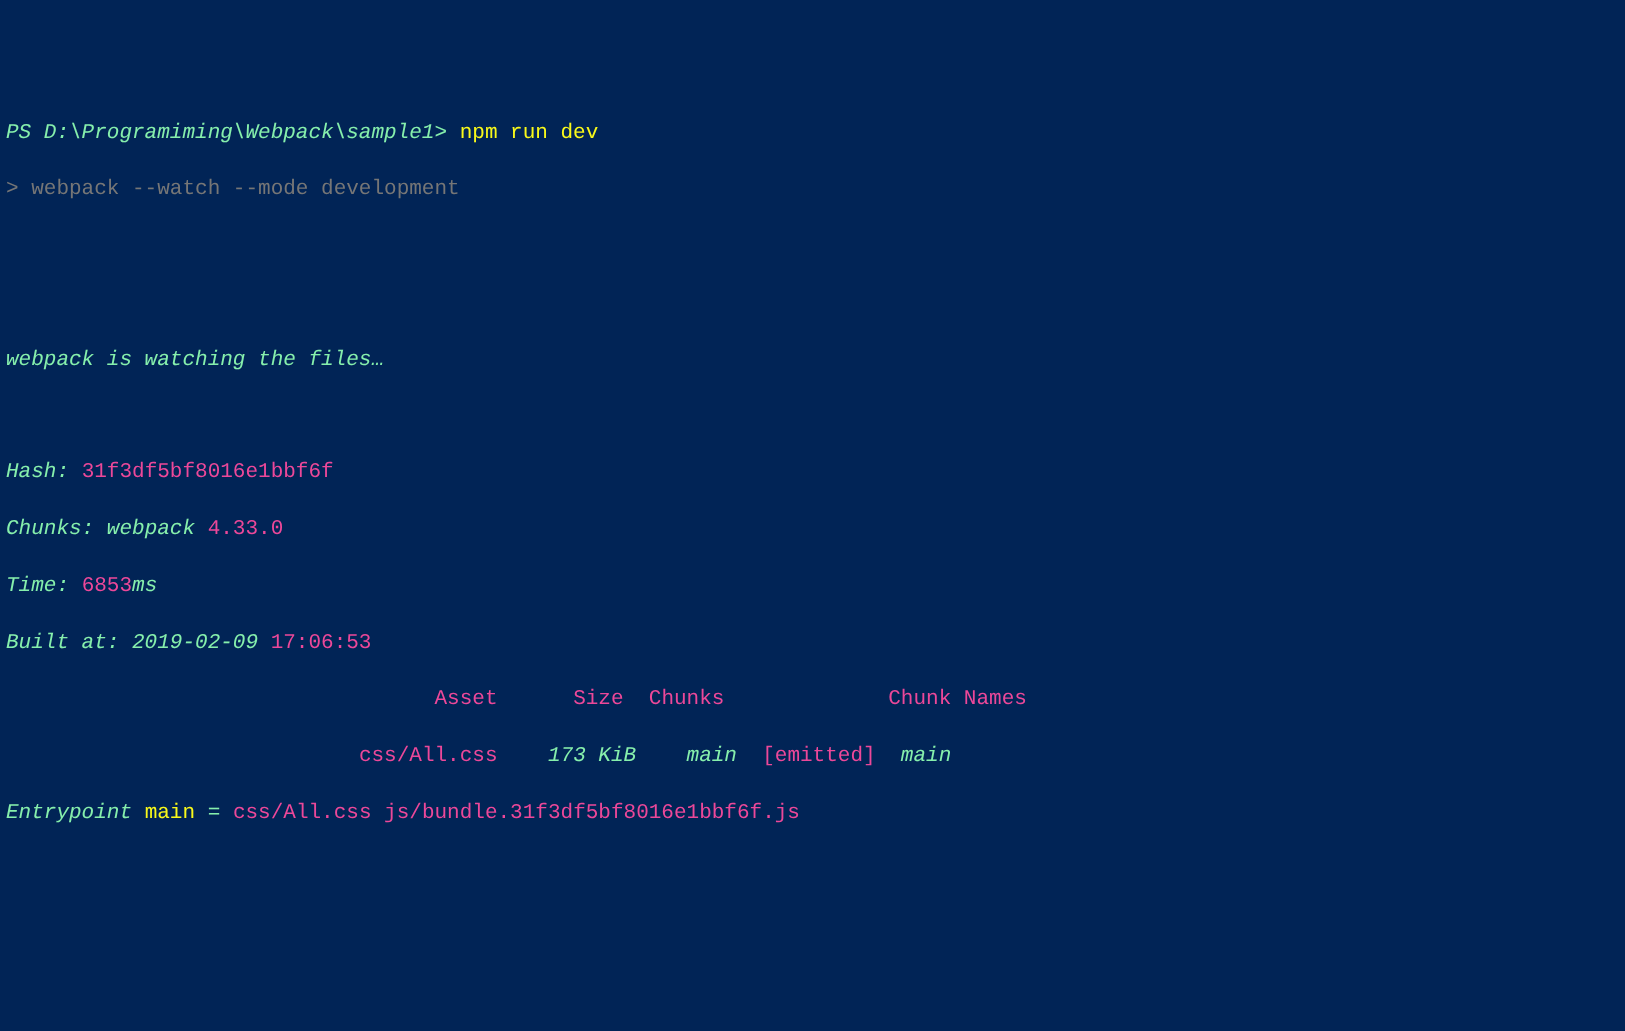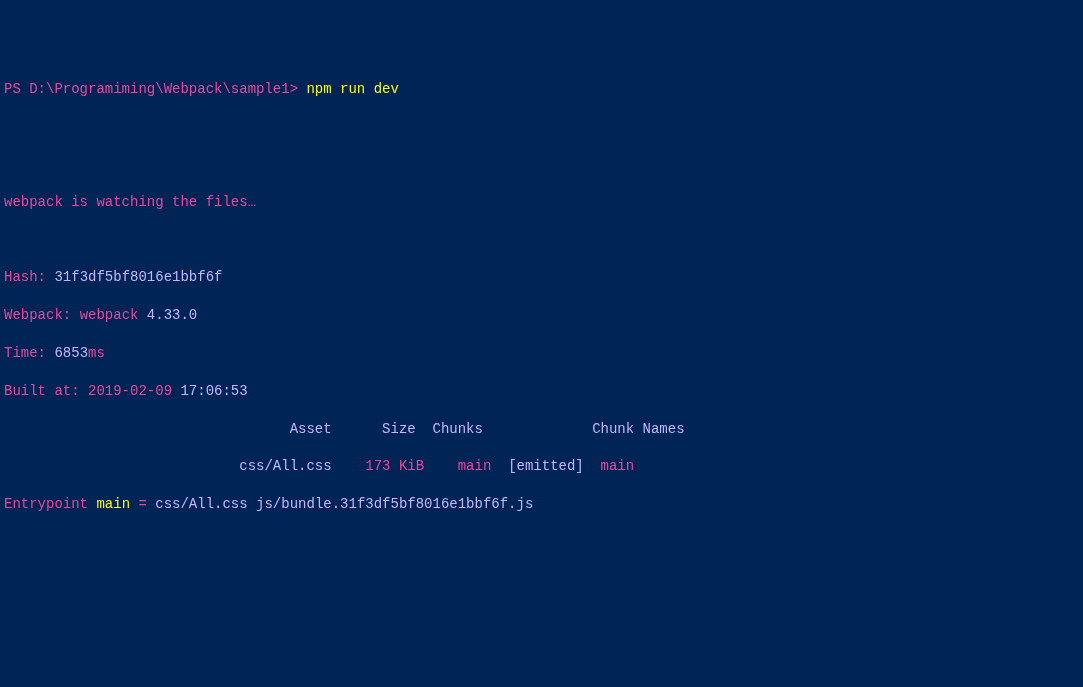--- a/index.html
+++ b/index.html
@@ -9,37 +9,38 @@
     font-family: 'Consolas', 'Courier New', monospace;
     font-size: 14px;
     line-height: 1.35;
     padding: 4px;
     white-space: pre;
     width: 1083px;
     height: 687px;
     overflow: hidden;
   }
   .yellow { color: #f9f91a; }
-  .brightgreen { color: #c4b5fd; }
+  .brightgreen { color: #ec4899; }
   .gray { color: #767676; }
-  .white { color: #ec4899; }
+  .white { color: #86efac; font-style: italic; }
   .line { display: block; }
 </style>
 </head>
 <body>
 
 
 
 <div><span class="line"><span class="white">PS D:\Programiming\Webpack\sample1&gt; </span><span class="yellow">npm run dev</span></span>
+<span class="line gray">&gt; webpack --watch --mode development</span>
 <span class="line"> </span>
 <span class="line"> </span>
 <span class="line white">webpack is watching the files…</span>
 <span class="line"> </span>
 <span class="line"><span class="white">Hash: </span><span class="brightgreen">31f3df5bf8016e1bbf6f</span></span>
-<span class="line"><span class="white">Webpack: </span><span class="white">webpack </span><span class="brightgreen">4.33.0</span></span>
+<span class="line"><span class="white">Chunks: </span><span class="white">webpack </span><span class="brightgreen">4.33.0</span></span>
 <span class="line"><span class="white">Time: </span><span class="brightgreen">6853</span><span class="white">ms</span></span>
 <span class="line"><span class="white">Built at: 2019-02-09 </span><span class="brightgreen">17:06:53</span></span>
 <span class="line brightgreen">                                  <span>Asset</span>      <span>Size</span>  <span>Chunks</span>             <span>Chunk Names</span></span>
 <span class="line">                            <span class="brightgreen">css/All.css</span>    <span class="white">173 KiB</span>    <span class="white">main</span>  <span class="brightgreen">[emitted]</span>  <span class="white">main</span></span>
 <span class="line"><span class="white">Entrypoint </span><span class="yellow">main</span><span class="white"> = </span><span class="brightgreen">css/All.css js/bundle.31f3df5bf8016e1bbf6f.js</span></span>
 
 
 
 
 

